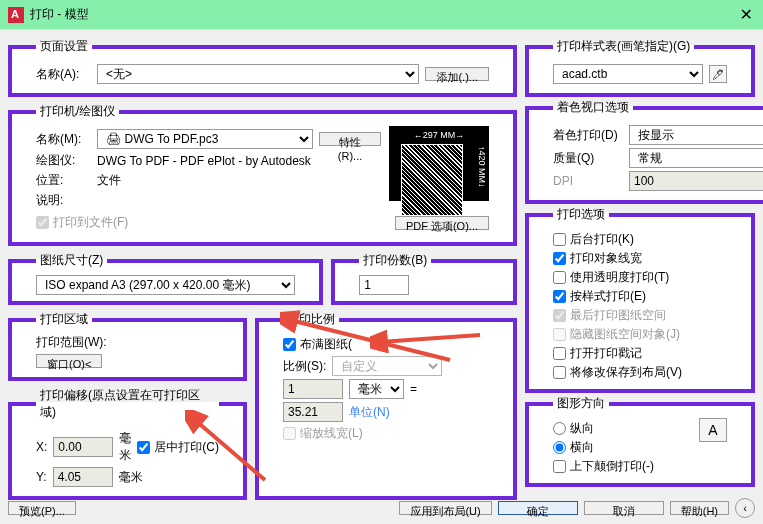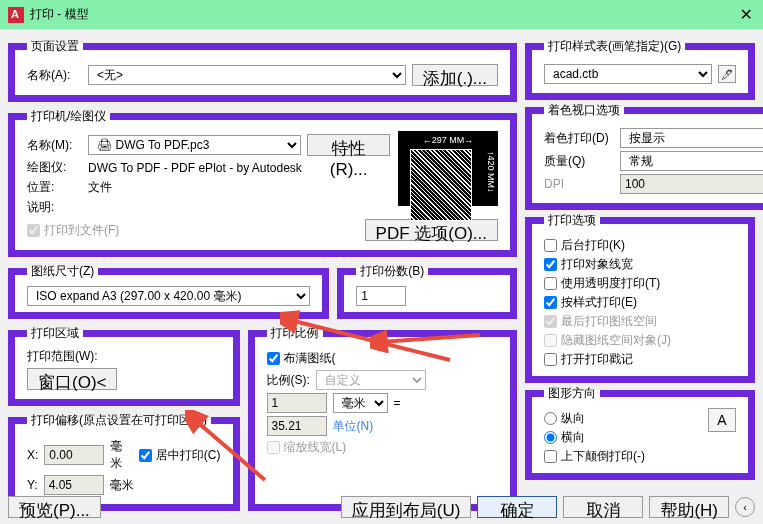--- a/index.html
+++ b/index.html
@@ -5,27 +5,27 @@
 *{box-sizing:border-box;margin:0;padding:0}
 body{font-family:"Microsoft YaHei","SimSun",sans-serif;font-size:12px;background:#f0f0f0;width:763px;height:524px;overflow:hidden;position:relative}
 .titlebar{height:30px;background:#86efac;border-bottom:1px solid #ddd;display:flex;align-items:center;padding:0 8px;position:relative}
 .app-icon{width:16px;height:16px;background:#d4253a;margin-right:6px;position:relative}
 .app-icon::after{content:"A";color:#fff;font-weight:bold;font-size:11px;position:absolute;left:3px;top:1px}
 .title{font-size:12px}
 .close-x{position:absolute;right:10px;top:5px;font-size:16px;cursor:pointer}
 .content{padding:8px;display:flex;gap:8px;height:calc(100% - 60px)}
 .left{flex:1;display:flex;flex-direction:column;gap:6px}
 .right{width:230px;display:flex;flex-direction:column;gap:2px}
-fieldset{border:7px solid #6d28d9;padding:6px 12px;background:#fff}
+fieldset{border:4px solid #6d28d9;padding:6px 24px;background:#fff}
 legend{font-size:12px;padding:0 4px}
 .row{display:flex;align-items:center;gap:6px;margin:3px 0}
 .lbl{min-width:55px}
 select,input[type=text]{font-size:12px;padding:1px 4px;border:1px solid #999;background:#fff;height:20px}
 input[readonly]{background:#ebebe4}
-button{font-size:17px;padding:2px 10px;border:1px solid #999;background:#f0f0f0;cursor:pointer;height:22px}
+button{font-size:11px;padding:2px 10px;border:1px solid #999;background:#f0f0f0;cursor:pointer;height:14px}
 input[type=checkbox]{margin-right:4px;vertical-align:middle}
 .chk{display:flex;align-items:center;margin:2px 0;white-space:nowrap}
 .chk.disabled{color:#999}
 .preview{width:100px;height:75px;background:#000;color:#fff;font-size:9px;position:relative;float:right;margin-left:8px}
 .preview-inner{position:absolute;left:12px;top:18px;width:62px;height:72px;border:1px solid #fff;background:repeating-linear-gradient(45deg,#000,#000 2px,#fff 2px,#fff 3px)}
 .preview-top{position:absolute;top:4px;left:0;width:100%;text-align:center;font-size:9px}
 .preview-right{position:absolute;right:2px;top:20px;writing-mode:vertical-lr;font-size:9px}
 .two-col{display:flex;gap:8px}
 .two-col>div{flex:1}
 .radio{display:flex;align-items:center;margin:2px 0}
@@ -201,20 +201,24 @@
           <span>最后打印图纸空间</span>
         </label>
       <label class="chk disabled">
           <input type="checkbox" disabled="" style="">
           <span>隐藏图纸空间对象(J)</span>
         </label>
       <label class="chk">
           <input type="checkbox" style="">
           <span>打开打印戳记</span>
         </label>
+      <label class="chk">
+          <input type="checkbox" style="">
+          <span>将修改保存到布局(V)</span>
+        </label>
     </fieldset>
     <fieldset>
       <legend>图形方向</legend>
       <div style="display:flex">
         <div style="flex:1">
           <label class="radio">
               <input type="radio" name="o" style="">
               <span>纵向</span>
             </label>
           <label class="radio">

